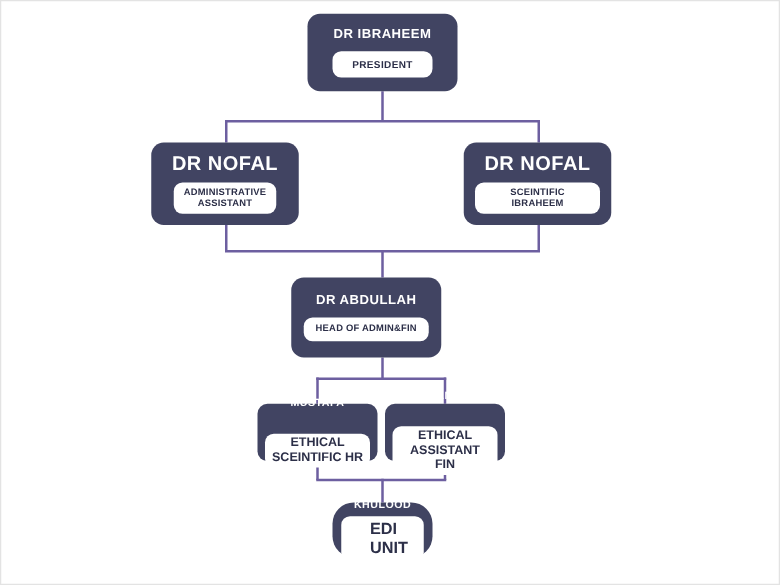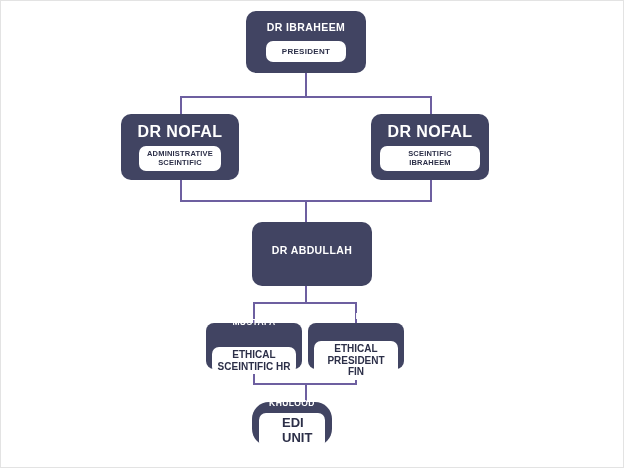--- a/index.html
+++ b/index.html
@@ -122,47 +122,48 @@
 
   <div class="node lvl1" style="left:245px; top:10px;">
     <div class="node-title">DR IBRAHEEM</div>
     <div class="node-pill">PRESIDENT</div>
   </div>
 
   <div class="node lvl2" style="left:120px; top:113px;">
     <div class="node-title">DR NOFAL</div>
     <div class="node-pill">
       <div>ADMINISTRATIVE</div>
-      <div>SCEINTIFIC</div>
+      <div>ASSISTANT</div>
     </div>
   </div>
 
   <div class="node lvl2" style="left:370px; top:113px;">
     <div class="node-title">DR NOFAL</div>
     <div class="node-pill">SCEINTIFIC IBRAHEEM</div>
   </div>
 
-  <div class="node lvl3" style="left:251px; top:221px;">
+  <div class="node lvl3" style="left:232px; top:221px;">
     <div class="node-title">DR ABDULLAH</div>
+    <div class="node-pill">HEAD OF ADMIN&amp;FIN</div>
   </div>
 
   <div class="node lvl4" style="left:205px; top:322px;">
     <div class="node-title">MUSTAFA</div>
     <div class="node-pill">
       <div>ETHICAL</div>
       <div>SCEINTIFIC HR</div>
     </div>
   </div>
 
   <div class="node lvl4" style="left:307px; top:322px;">
     <div class="node-title">MUHAMMAD</div>
     <div class="node-pill">
       <div>ETHICAL</div>
-      <div>PRESIDENT FIN</div>
+      <div>ASSISTANT FIN</div>
     </div>
   </div>
 
-  <div class="node lvl5" style="left:251px; top:401px;border-radius:17px;">
+  <div class="node lvl5" style="left:265px; top:401px;border-radius:17px;">
     <div class="node-title">KHULOOD</div>
     <div class="node-pill">EDI UNIT</div>
   </div>
 
 </div>
 
 </body></html>

